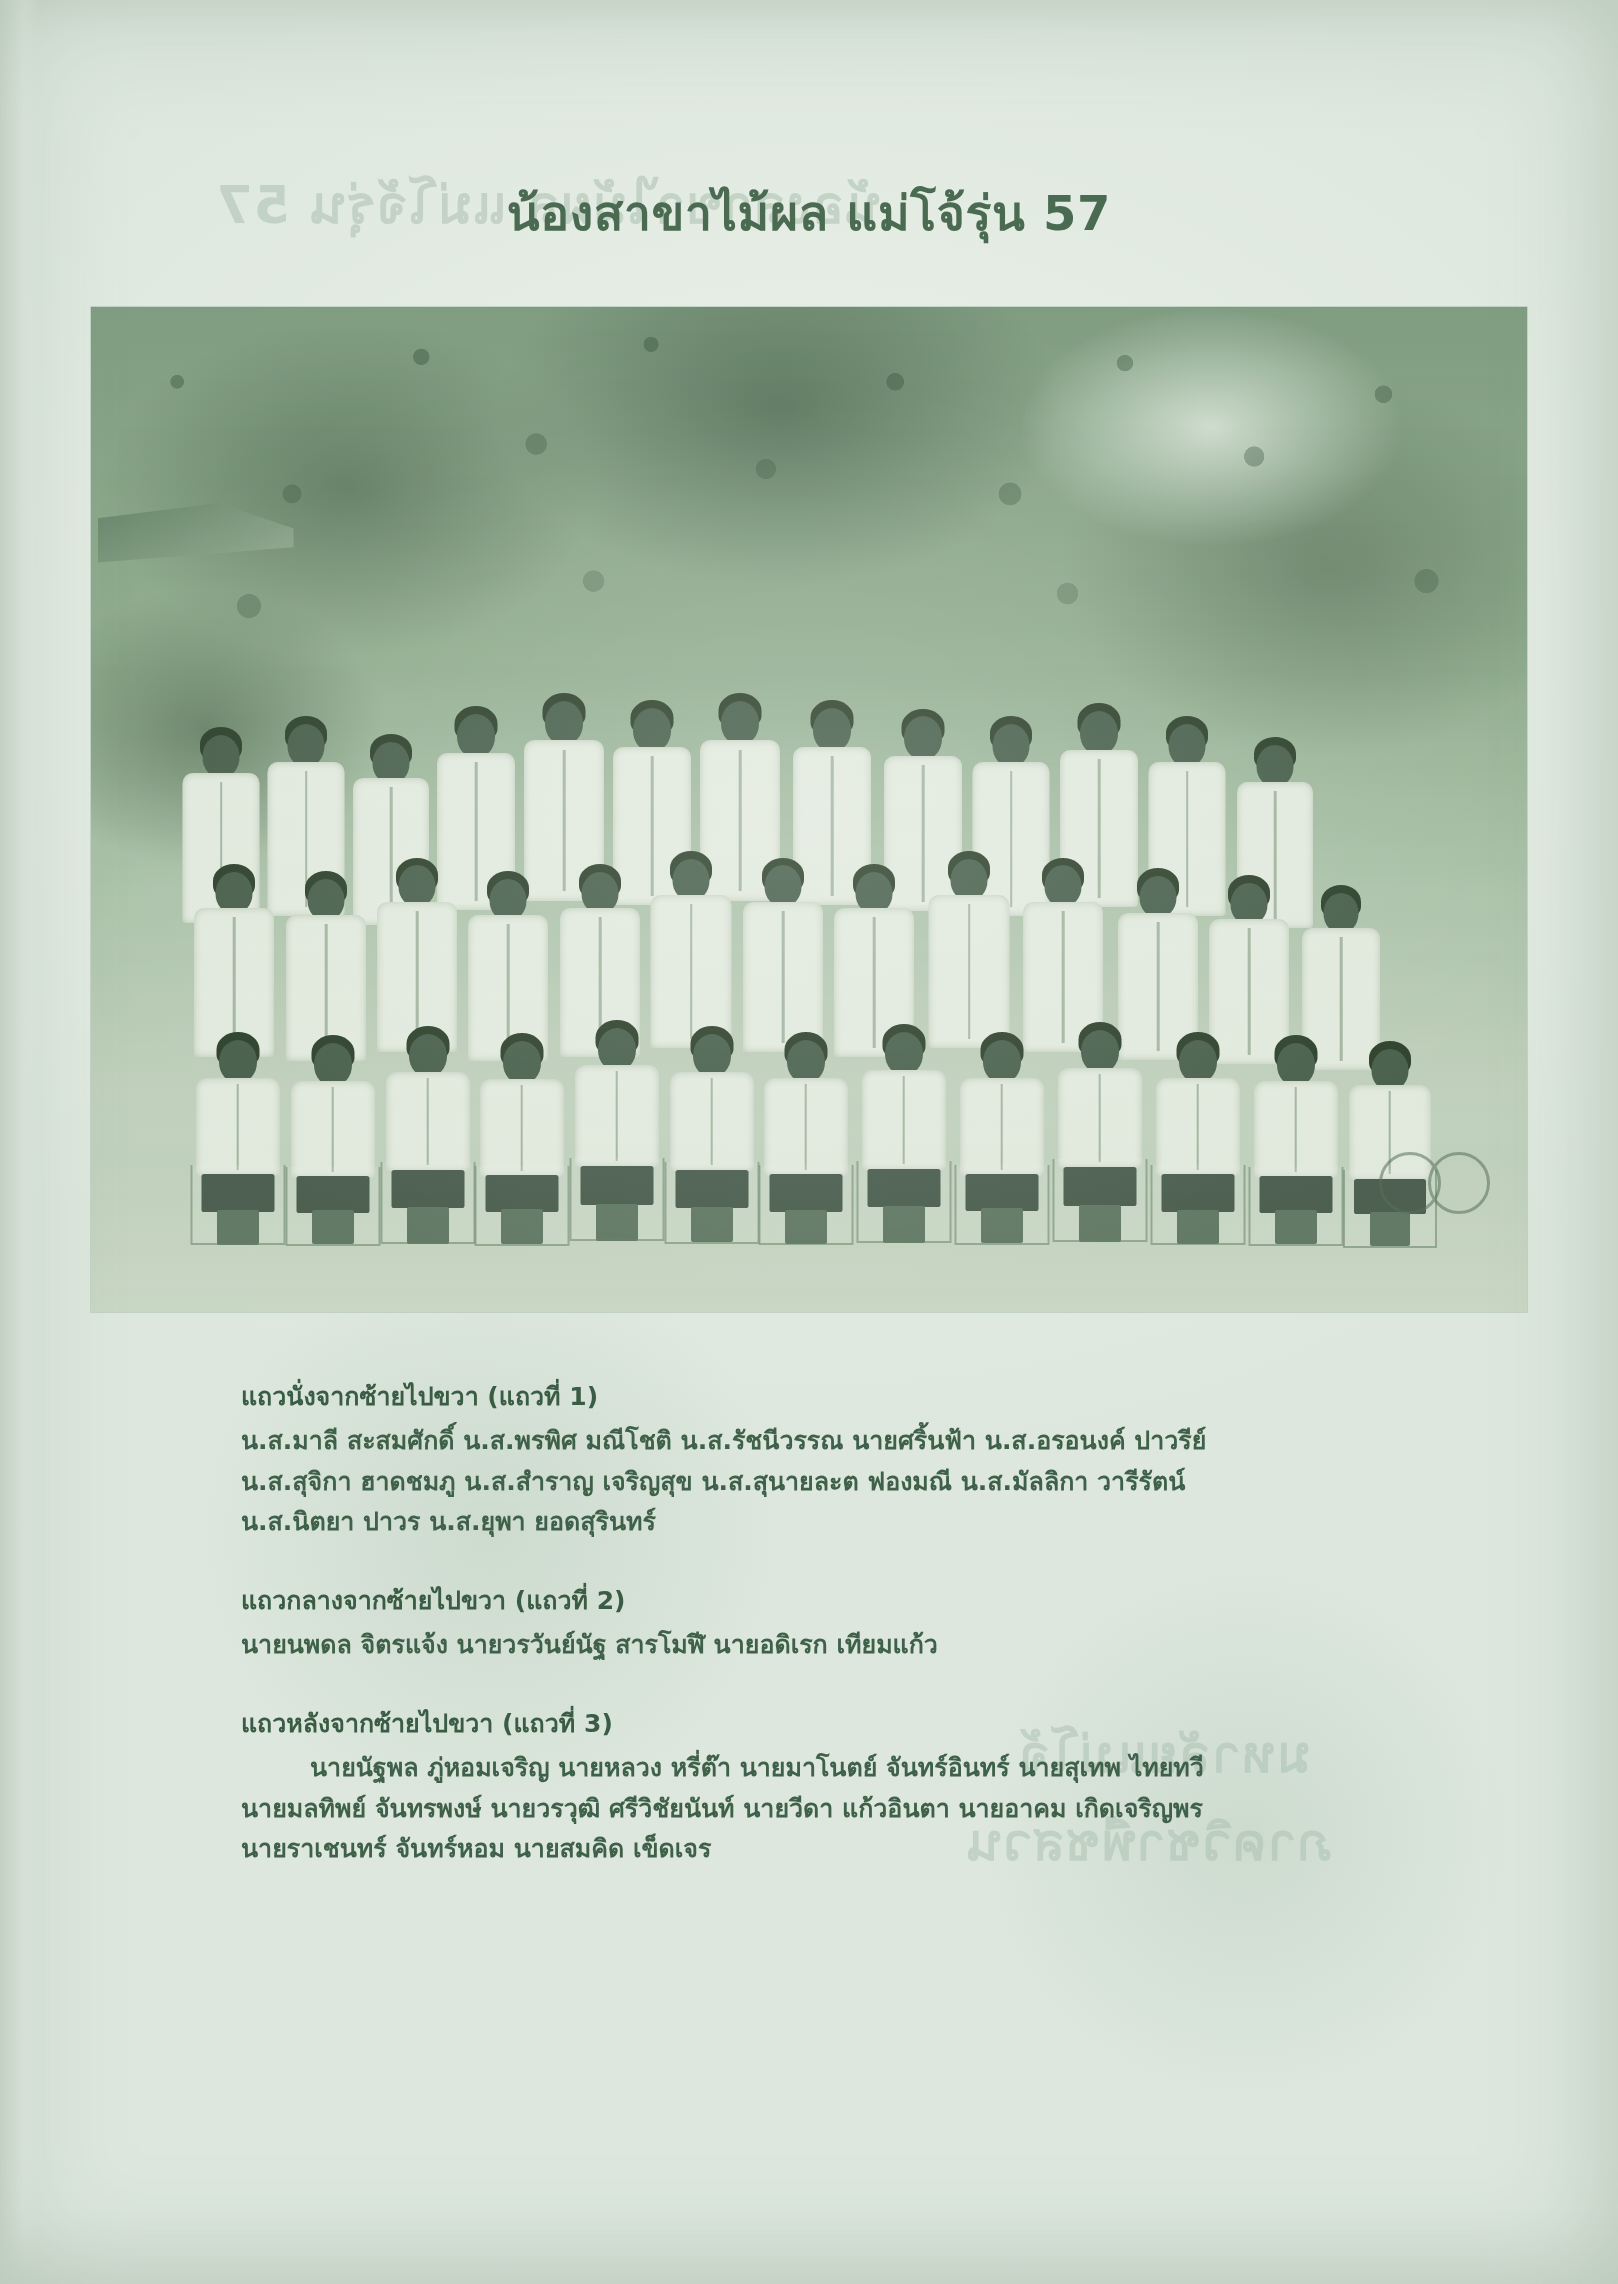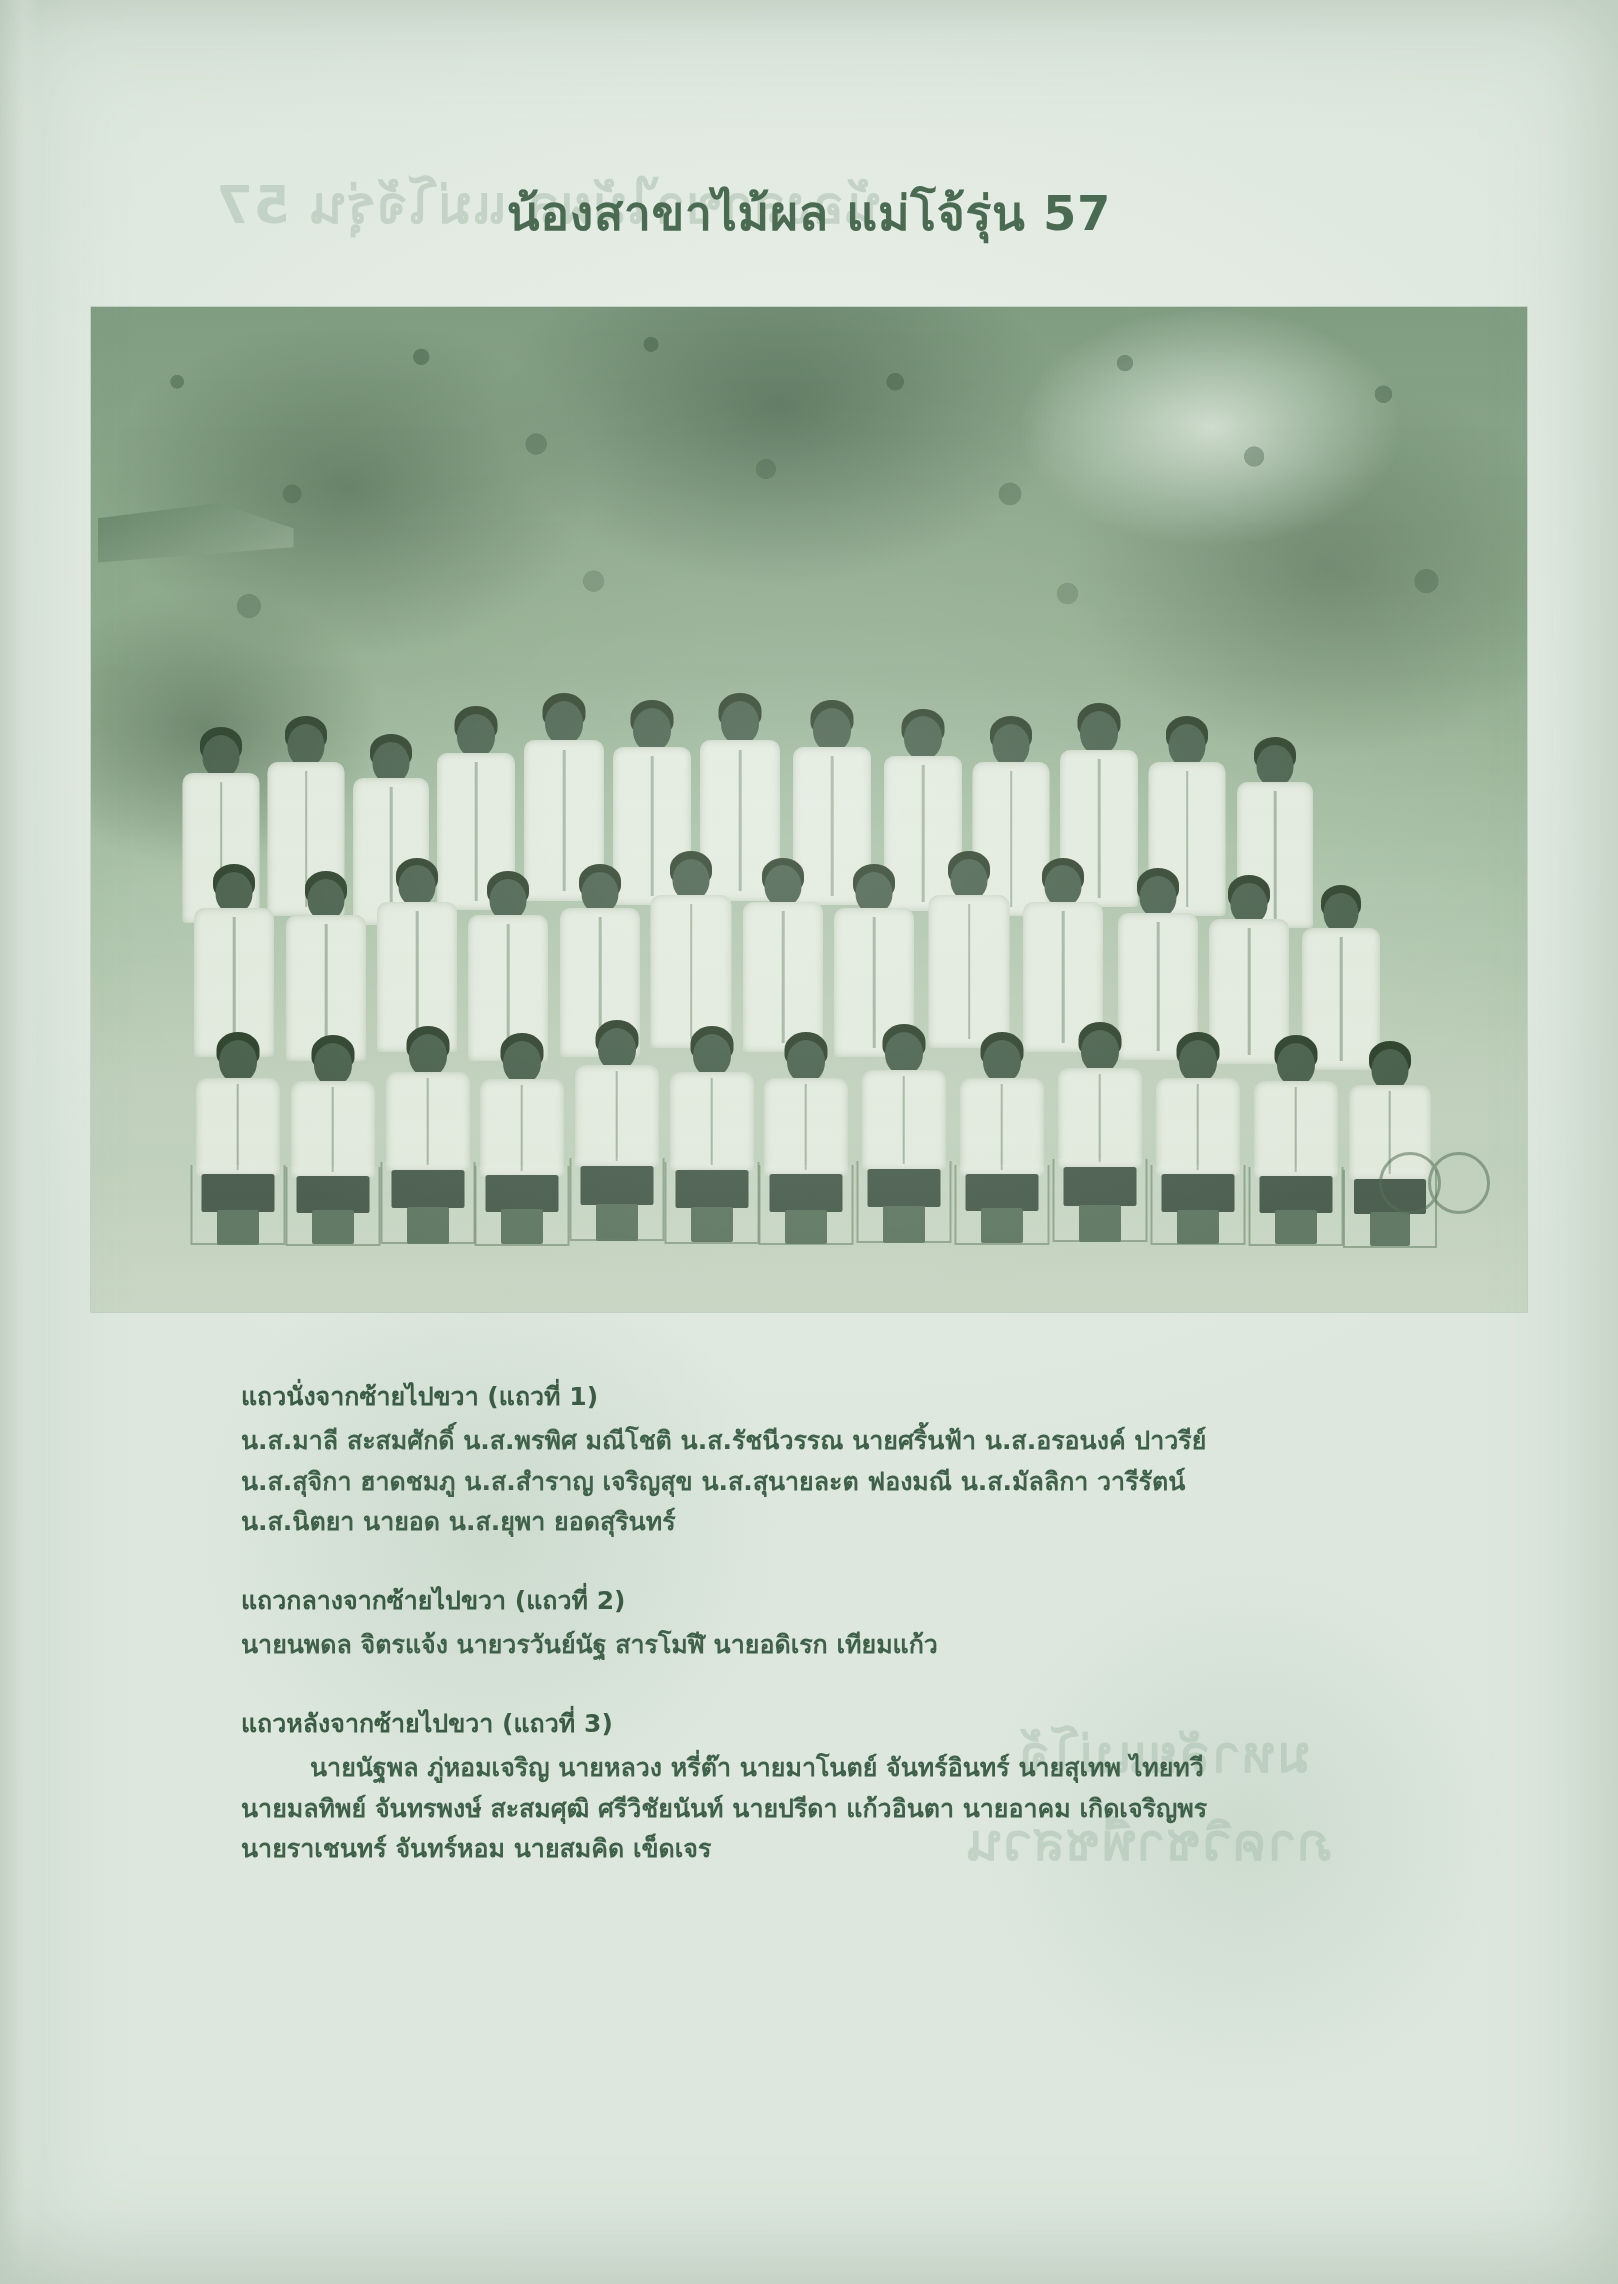--- a/index.html
+++ b/index.html
@@ -559,30 +559,30 @@
     <div class="photo-wash"></div>
     <div class="photo-haze"></div>
   </div>
 
   <div class="captions">
 
     <div class="cap-block">
       <div class="cap-head">แถวนั่งจากซ้ายไปขวา (แถวที่ 1)</div>
       <div class="cap-line">น.ส.มาลี สะสมศักดิ์ น.ส.พรพิศ มณีโชติ น.ส.รัชนีวรรณ นายศริ้นฟ้า น.ส.อรอนงค์ ปาวรีย์</div>
       <div class="cap-line">น.ส.สุจิกา ฮาดชมภู น.ส.สำราญ เจริญสุข น.ส.สุนายละต ฟองมณี น.ส.มัลลิกา วารีรัตน์</div>
-      <div class="cap-line">น.ส.นิตยา นายอด น.ส.ยุพา ยอดสุรินทร์</div>
+      <div class="cap-line">น.ส.นิตยา ปาวร น.ส.ยุพา ยอดสุรินทร์</div>
     </div>
 
     <div class="cap-block">
       <div class="cap-head">แถวกลางจากซ้ายไปขวา (แถวที่ 2)</div>
       <div class="cap-line">นายนพดล จิตรแจ้ง นายวรวันย์นัฐ สารโมฬี นายอดิเรก เทียมแก้ว</div>
     </div>
 
     <div class="cap-block">
       <div class="cap-head">แถวหลังจากซ้ายไปขวา (แถวที่ 3)</div>
       <div class="cap-line indent">นายนัฐพล ภู่หอมเจริญ นายหลวง หรี่ต๊า นายมาโนตย์ จันทร์อินทร์ นายสุเทพ ไทยทวี</div>
-      <div class="cap-line">นายมลทิพย์ จันทรพงษ์ สะสมศุฒิ ศรีวิชัยนันท์ นายปรีดา แก้วอินตา นายอาคม เกิดเจริญพร</div>
+      <div class="cap-line">นายมลทิพย์ จันทรพงษ์ นายวรวุฒิ ศรีวิชัยนันท์ นายวีดา แก้วอินตา นายอาคม เกิดเจริญพร</div>
       <div class="cap-line">นายราเชนทร์ จันทร์หอม นายสมคิด เข็ดเจร</div>
     </div>
 
   </div>
 </div>
 
 
 </body></html>

